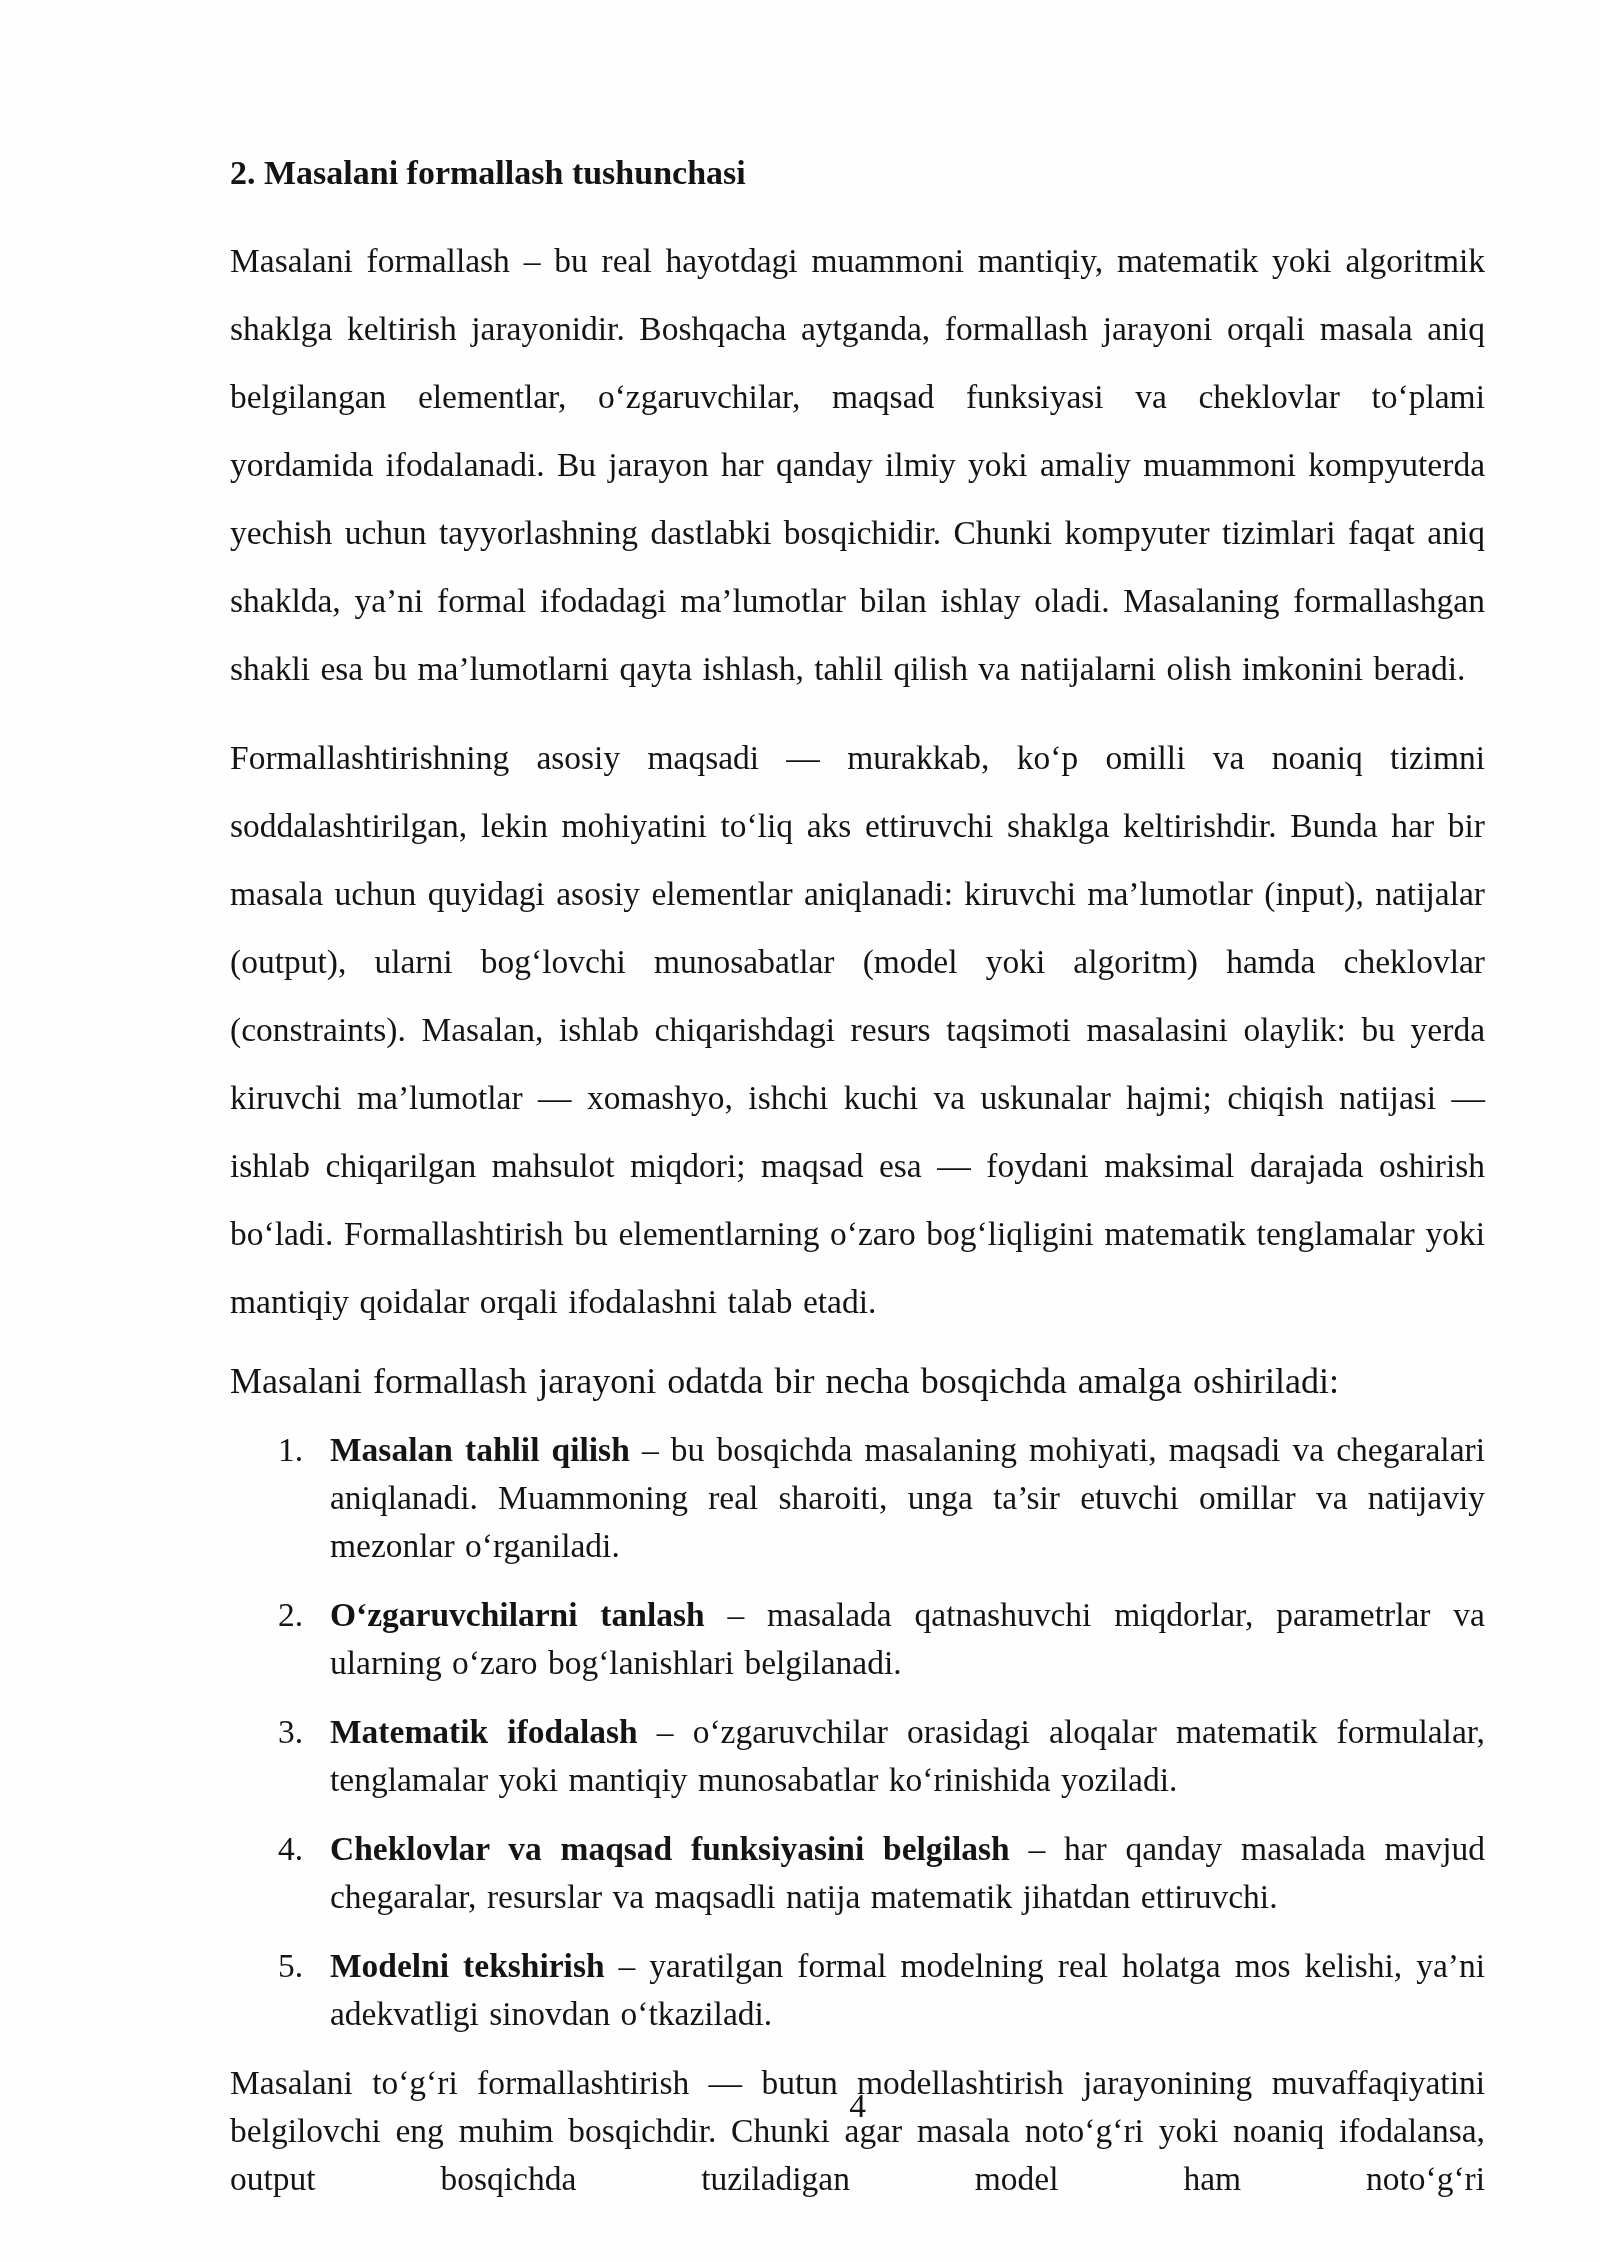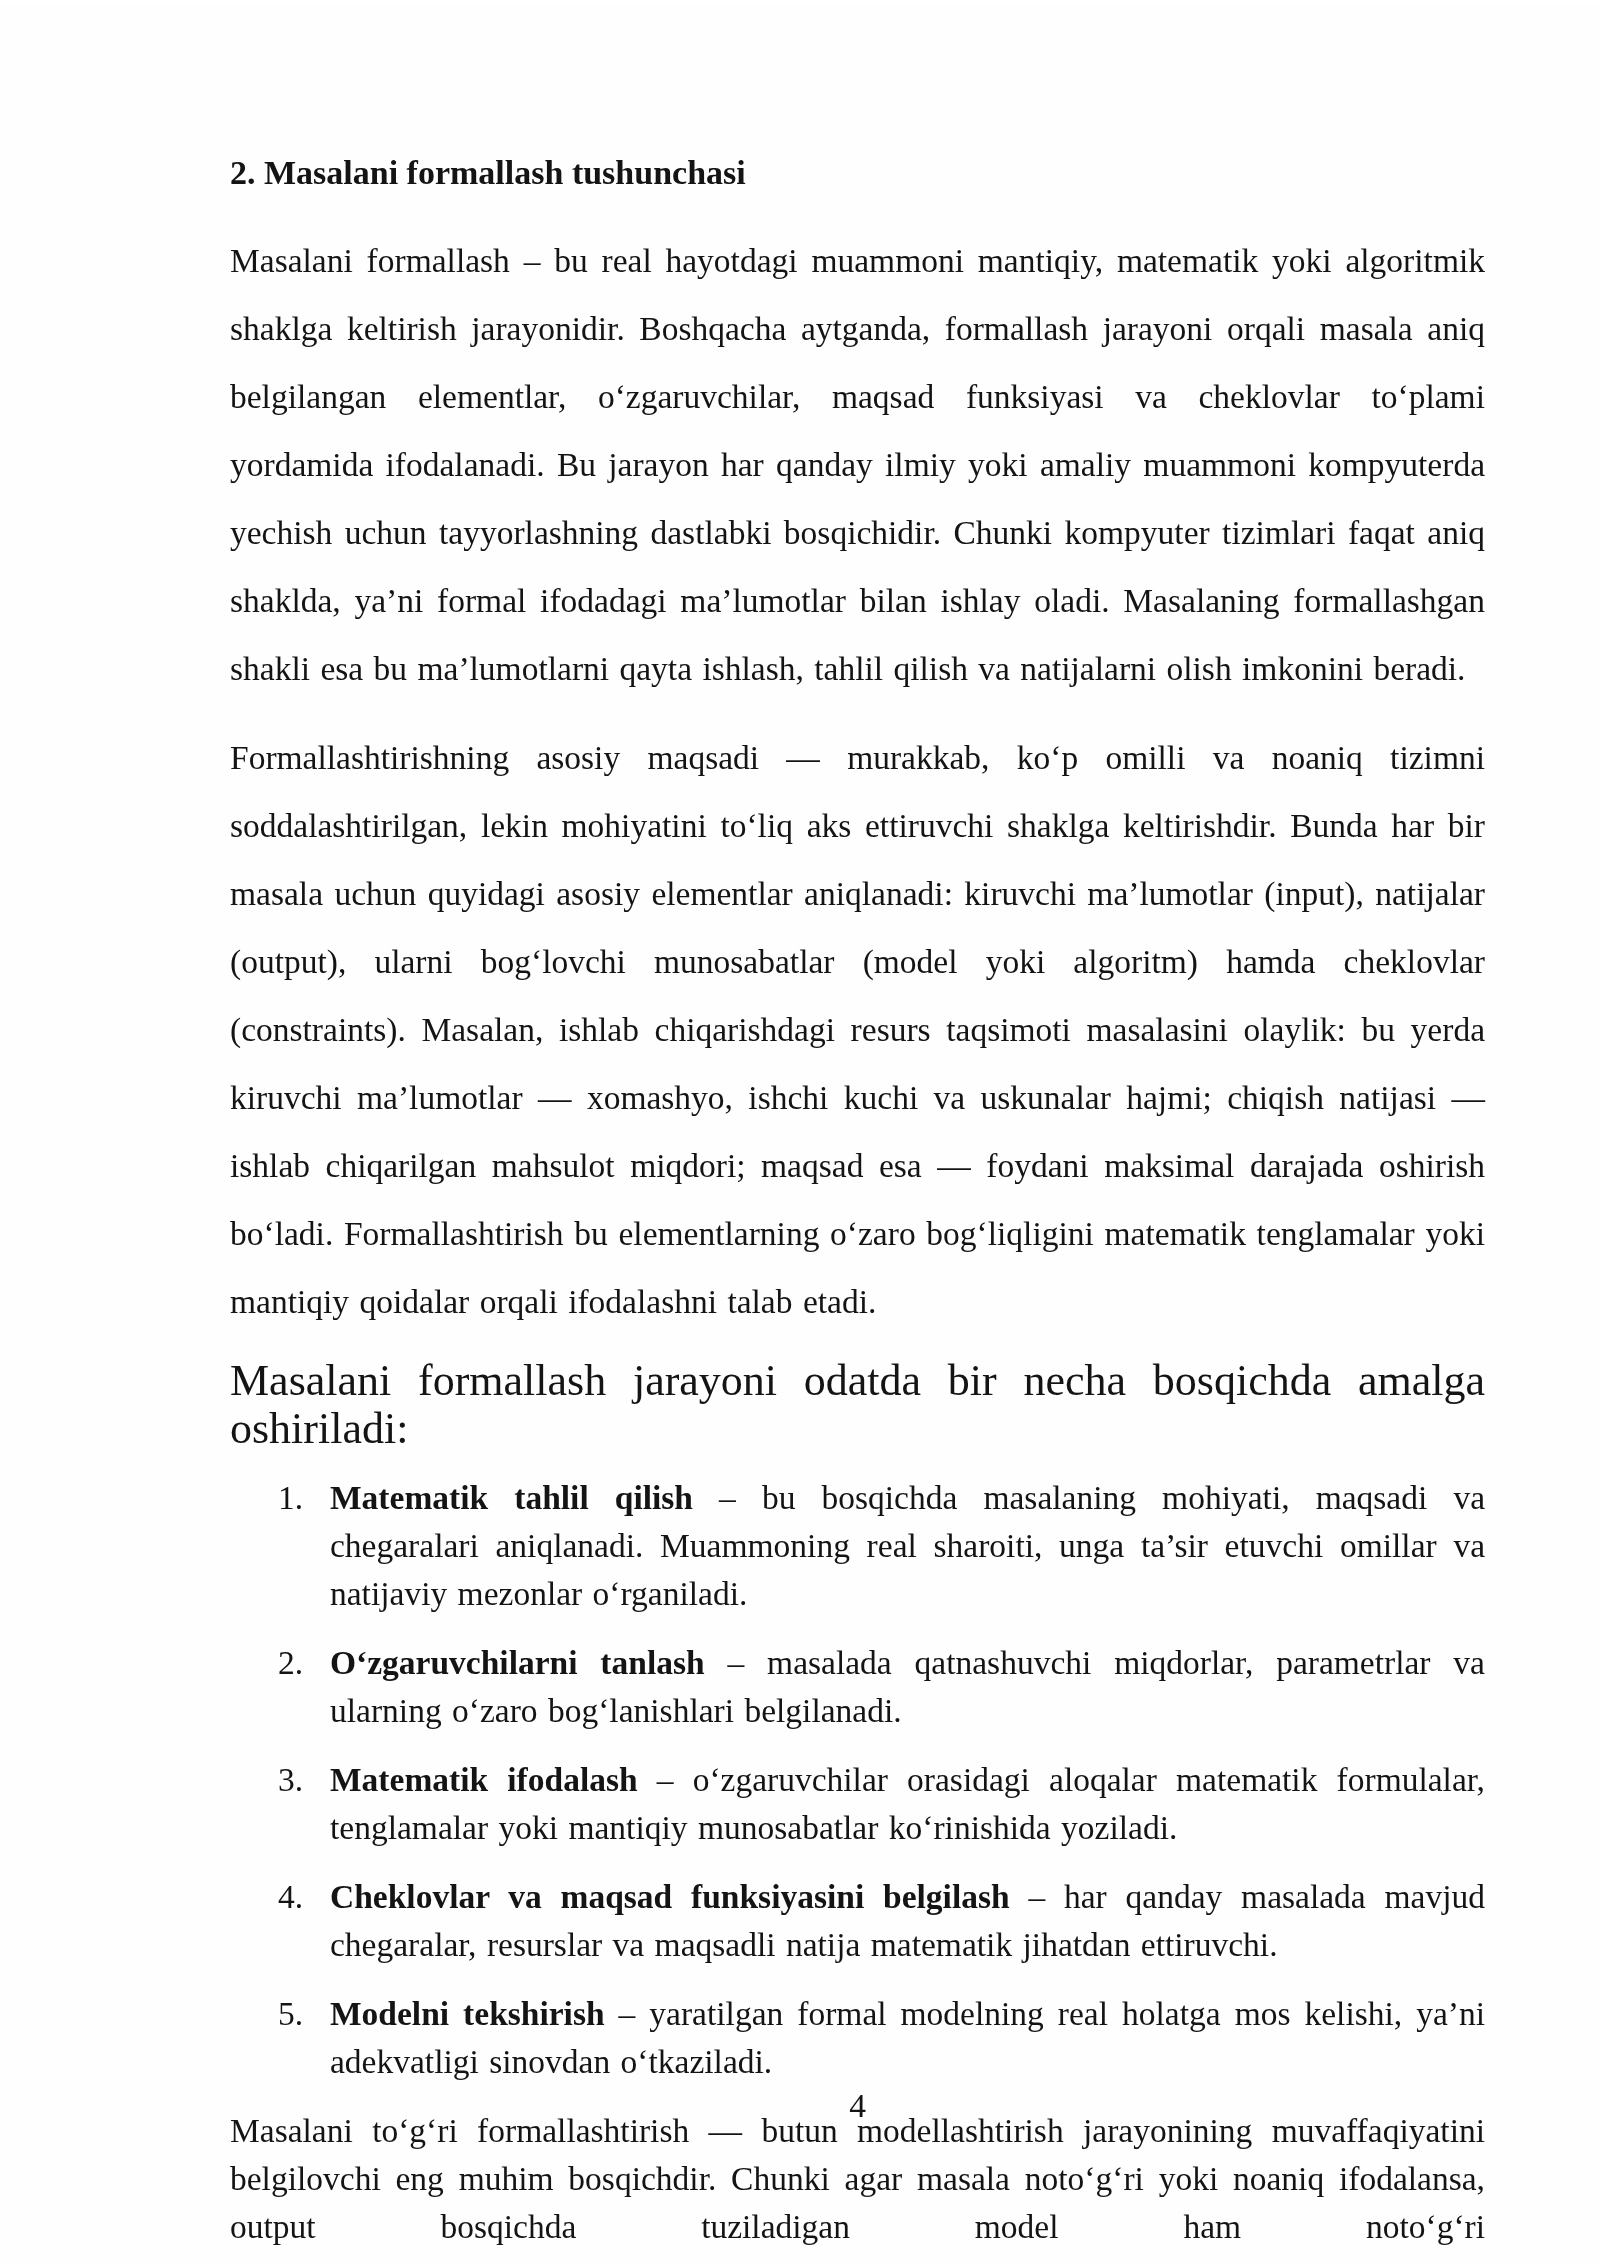--- a/index.html
+++ b/index.html
@@ -28,21 +28,21 @@
     text-align: left;
   }
   .para {
     font-size: 33.5px;
     line-height: 68px;
     text-align: justify;
     word-spacing: 0.06em;
     margin-bottom: 21px;
   }
   .list-intro {
-    font-size: 44px;
+    font-size: 36px;
     line-height: 48px;
     text-align: justify;
     word-spacing: 0.06em;
     margin-bottom: 21px;
   }
   ol.steps {
     list-style: none;
     margin: 0 0 21px 0;
   }
   ol.steps li {
@@ -85,21 +85,21 @@
   <h2 class="heading">2. Masalani formallash tushunchasi</h2>
 
   <p class="para">Masalani formallash – bu real hayotdagi muammoni mantiqiy, matematik yoki algoritmik shaklga keltirish jarayonidir. Boshqacha aytganda, formallash jarayoni orqali masala aniq belgilangan elementlar, o‘zgaruvchilar, maqsad funksiyasi va cheklovlar to‘plami yordamida ifodalanadi. Bu jarayon har qanday ilmiy yoki amaliy muammoni kompyuterda yechish uchun tayyorlashning dastlabki bosqichidir. Chunki kompyuter tizimlari faqat aniq shaklda, ya’ni formal ifodadagi ma’lumotlar bilan ishlay oladi. Masalaning formallashgan shakli esa bu ma’lumotlarni qayta ishlash, tahlil qilish va natijalarni olish imkonini beradi.</p>
 
   <p class="para">Formallashtirishning asosiy maqsadi — murakkab, ko‘p omilli va noaniq tizimni soddalashtirilgan, lekin mohiyatini to‘liq aks ettiruvchi shaklga keltirishdir. Bunda har bir masala uchun quyidagi asosiy elementlar aniqlanadi: kiruvchi ma’lumotlar (input), natijalar (output), ularni bog‘lovchi munosabatlar (model yoki algoritm) hamda cheklovlar (constraints). Masalan, ishlab chiqarishdagi resurs taqsimoti masalasini olaylik: bu yerda kiruvchi ma’lumotlar — xomashyo, ishchi kuchi va uskunalar hajmi; chiqish natijasi — ishlab chiqarilgan mahsulot miqdori; maqsad esa — foydani maksimal darajada oshirish bo‘ladi. Formallashtirish bu elementlarning o‘zaro bog‘liqligini matematik tenglamalar yoki mantiqiy qoidalar orqali ifodalashni talab etadi.</p>
 
   <p class="list-intro">Masalani formallash jarayoni odatda bir necha bosqichda amalga oshiriladi:</p>
 
   <ol class="steps">
     <li>
-      <span class="num">1.</span><b>Matematik tahlil qilish</b><span> – bu bosqichda masalaning mohiyati, maqsadi va chegaralari aniqlanadi. Muammoning real sharoiti, unga ta’sir etuvchi omillar va natijaviy mezonlar o‘rganiladi.</span>
+      <span class="num">1.</span><b>Masalan tahlil qilish</b><span> – bu bosqichda masalaning mohiyati, maqsadi va chegaralari aniqlanadi. Muammoning real sharoiti, unga ta’sir etuvchi omillar va natijaviy mezonlar o‘rganiladi.</span>
     </li>
     <li>
       <span class="num">2.</span><b>O‘zgaruvchilarni tanlash</b><span> – masalada qatnashuvchi miqdorlar, parametrlar va ularning o‘zaro bog‘lanishlari belgilanadi.</span>
     </li>
     <li>
       <span class="num">3.</span><b>Matematik ifodalash</b><span> – o‘zgaruvchilar orasidagi aloqalar matematik formulalar, tenglamalar yoki mantiqiy munosabatlar ko‘rinishida yoziladi.</span>
     </li>
     <li>
       <span class="num">4.</span><b>Cheklovlar va maqsad funksiyasini belgilash</b><span> – har qanday masalada mavjud chegaralar, resurslar va maqsadli natija matematik jihatdan ettiruvchi.</span>
     </li>

